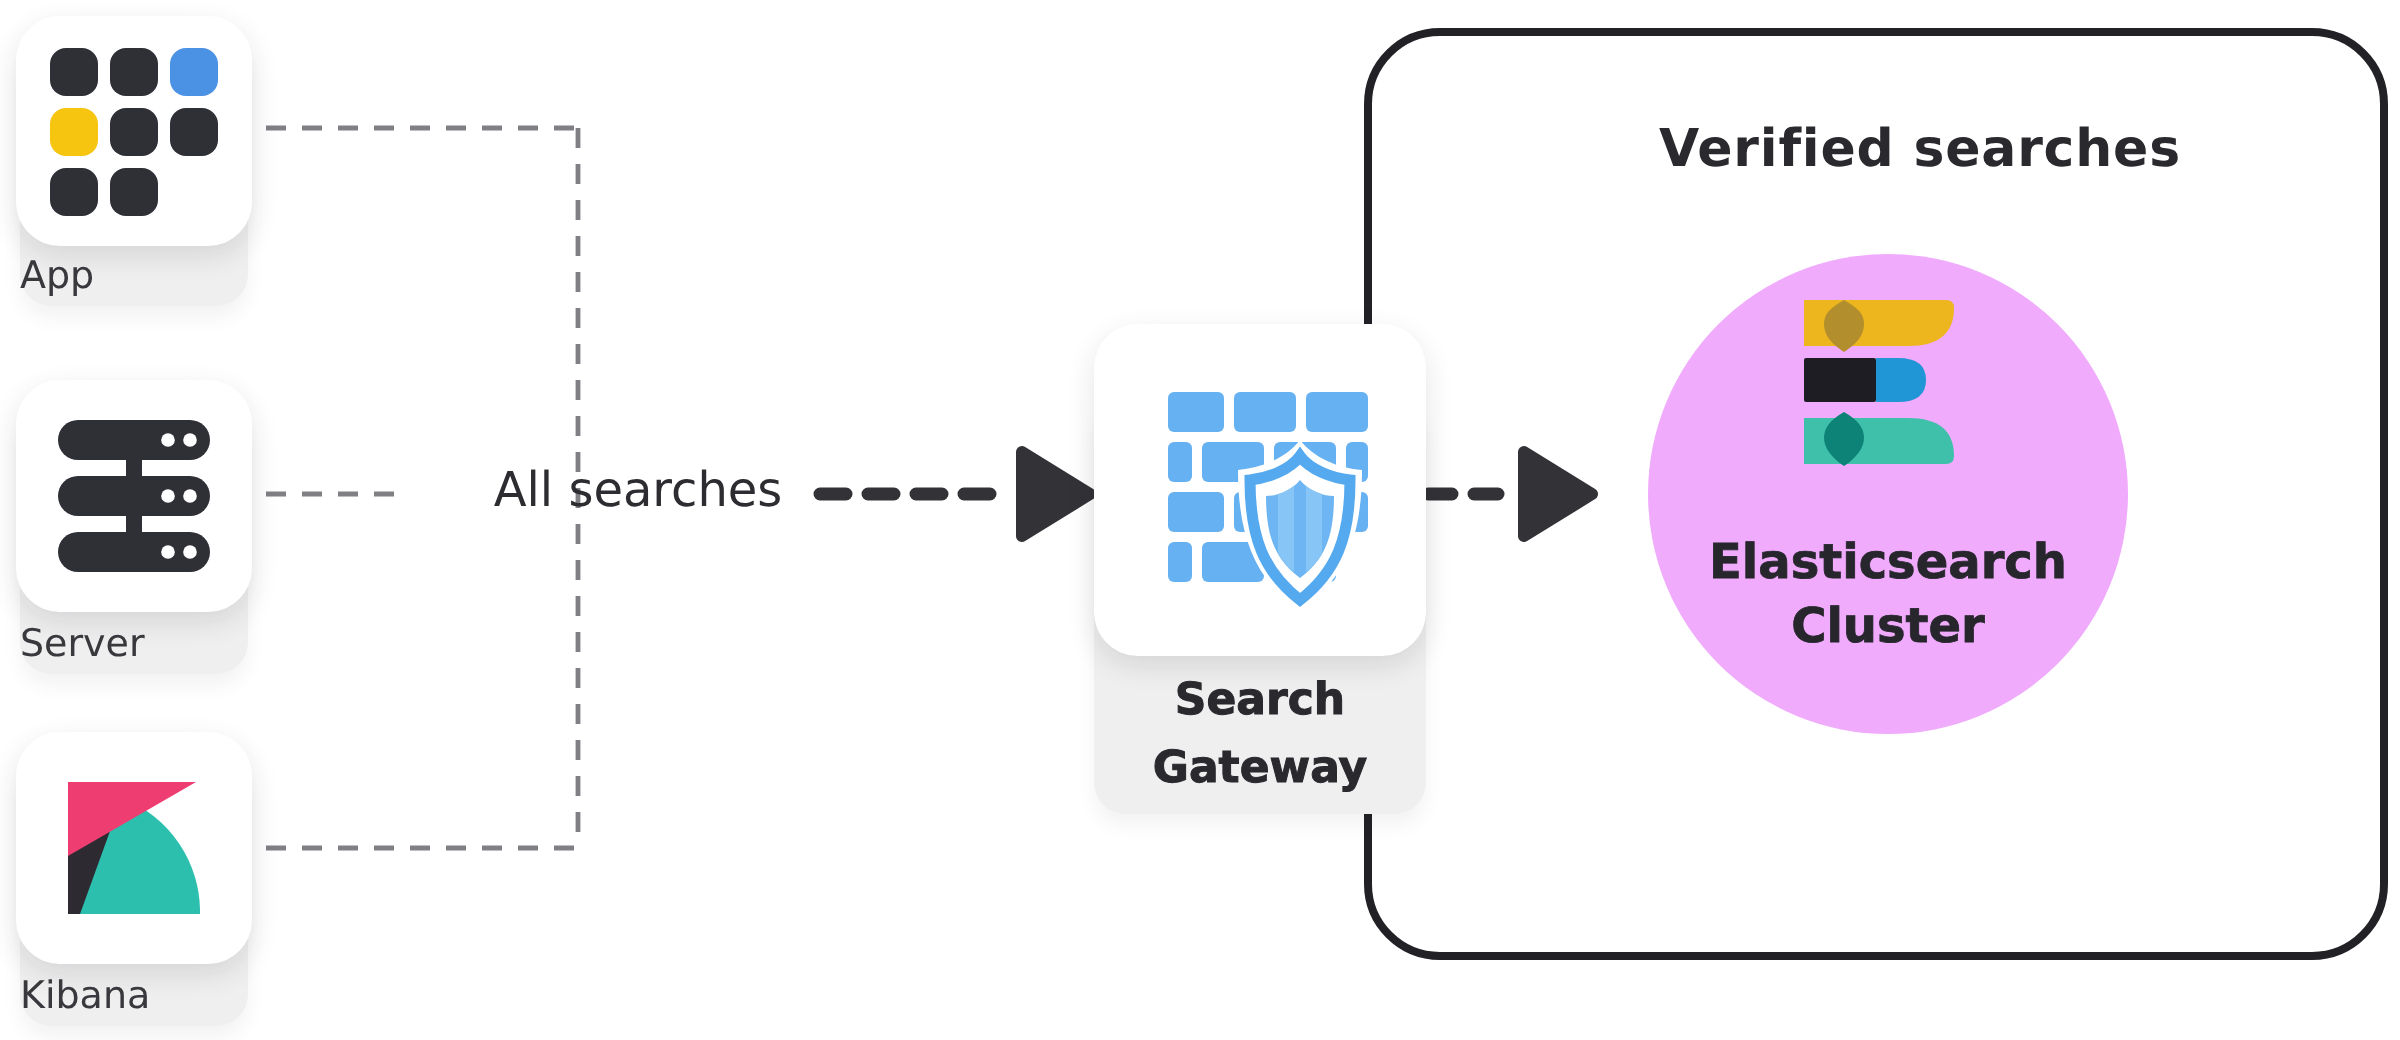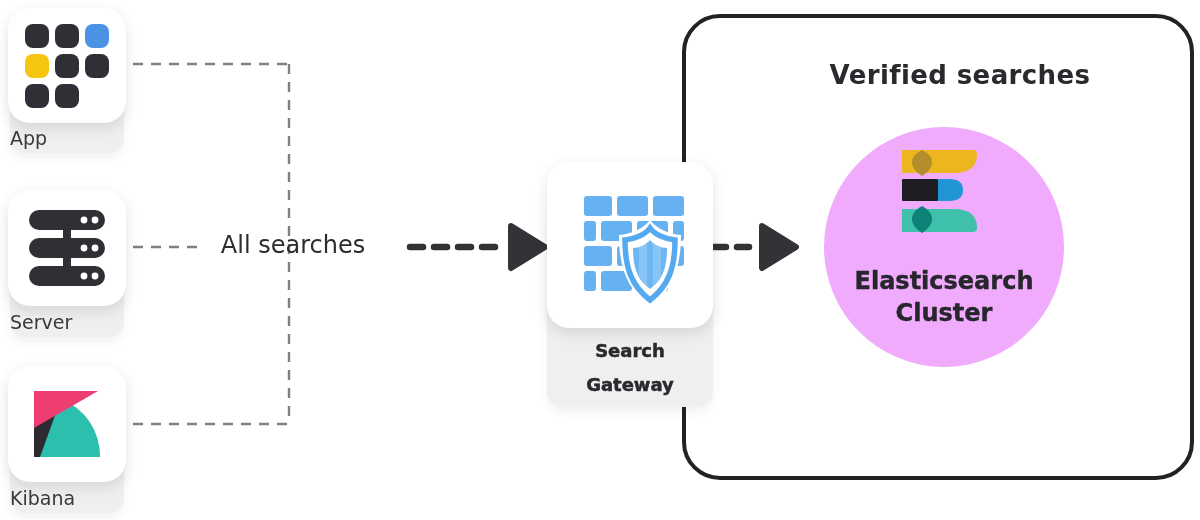--- a/index.html
+++ b/index.html
@@ -17,24 +17,24 @@
   .grid-icon{display:grid;grid-template-columns:repeat(3,24px);grid-auto-rows:24px;gap:6px;}
   .grid-icon span{border-radius:8px;background:#2e3036;display:block;}
   .grid-icon .blue{background:#4b92e5;}
   .grid-icon .yellow{background:#f6c510;}
   .grid-icon .empty{background:transparent;}
 
   
   .connectors{position:absolute;left:0;top:0;z-index:3;pointer-events:none;}
 
   
-  .all-searches{position:absolute;left:195px;top:231px;width:196px;text-align:center;
+  .all-searches{position:absolute;left:221px;top:231px;width:196px;text-align:center;
                 font-size:24px;font-weight:500;color:#2c2c31;z-index:3;}
   .gw-label{position:absolute;left:547px;top:334px;width:166px;text-align:center;z-index:5;
-            font-size:18px;font-weight:700;color:#29292e;line-height:34px;-webkit-text-stroke:.5px #29292e;}
+            font-size:22px;font-weight:700;color:#29292e;line-height:34px;-webkit-text-stroke:.5px #29292e;}
 
   
   .vbox{position:absolute;left:682px;top:14px;width:512px;height:466px;background:#fff;
         border:4px solid #222226;border-radius:38px;box-sizing:border-box;z-index:1;}
   .vbox-title{position:absolute;left:682px;top:60px;width:556px;text-align:center;z-index:2;
               font-size:26px;font-weight:700;color:#2a2a2e;letter-spacing:.4px;}
   .cluster-circle{position:absolute;left:824px;top:127px;width:240px;height:240px;border-radius:50%;
                   background:#f0abfc;z-index:2;}
   .cluster-label{position:absolute;left:0;top:138px;width:240px;text-align:center;
                  font-size:24px;font-weight:700;color:#26262c;line-height:32px;-webkit-text-stroke:.4px #26262c;}

